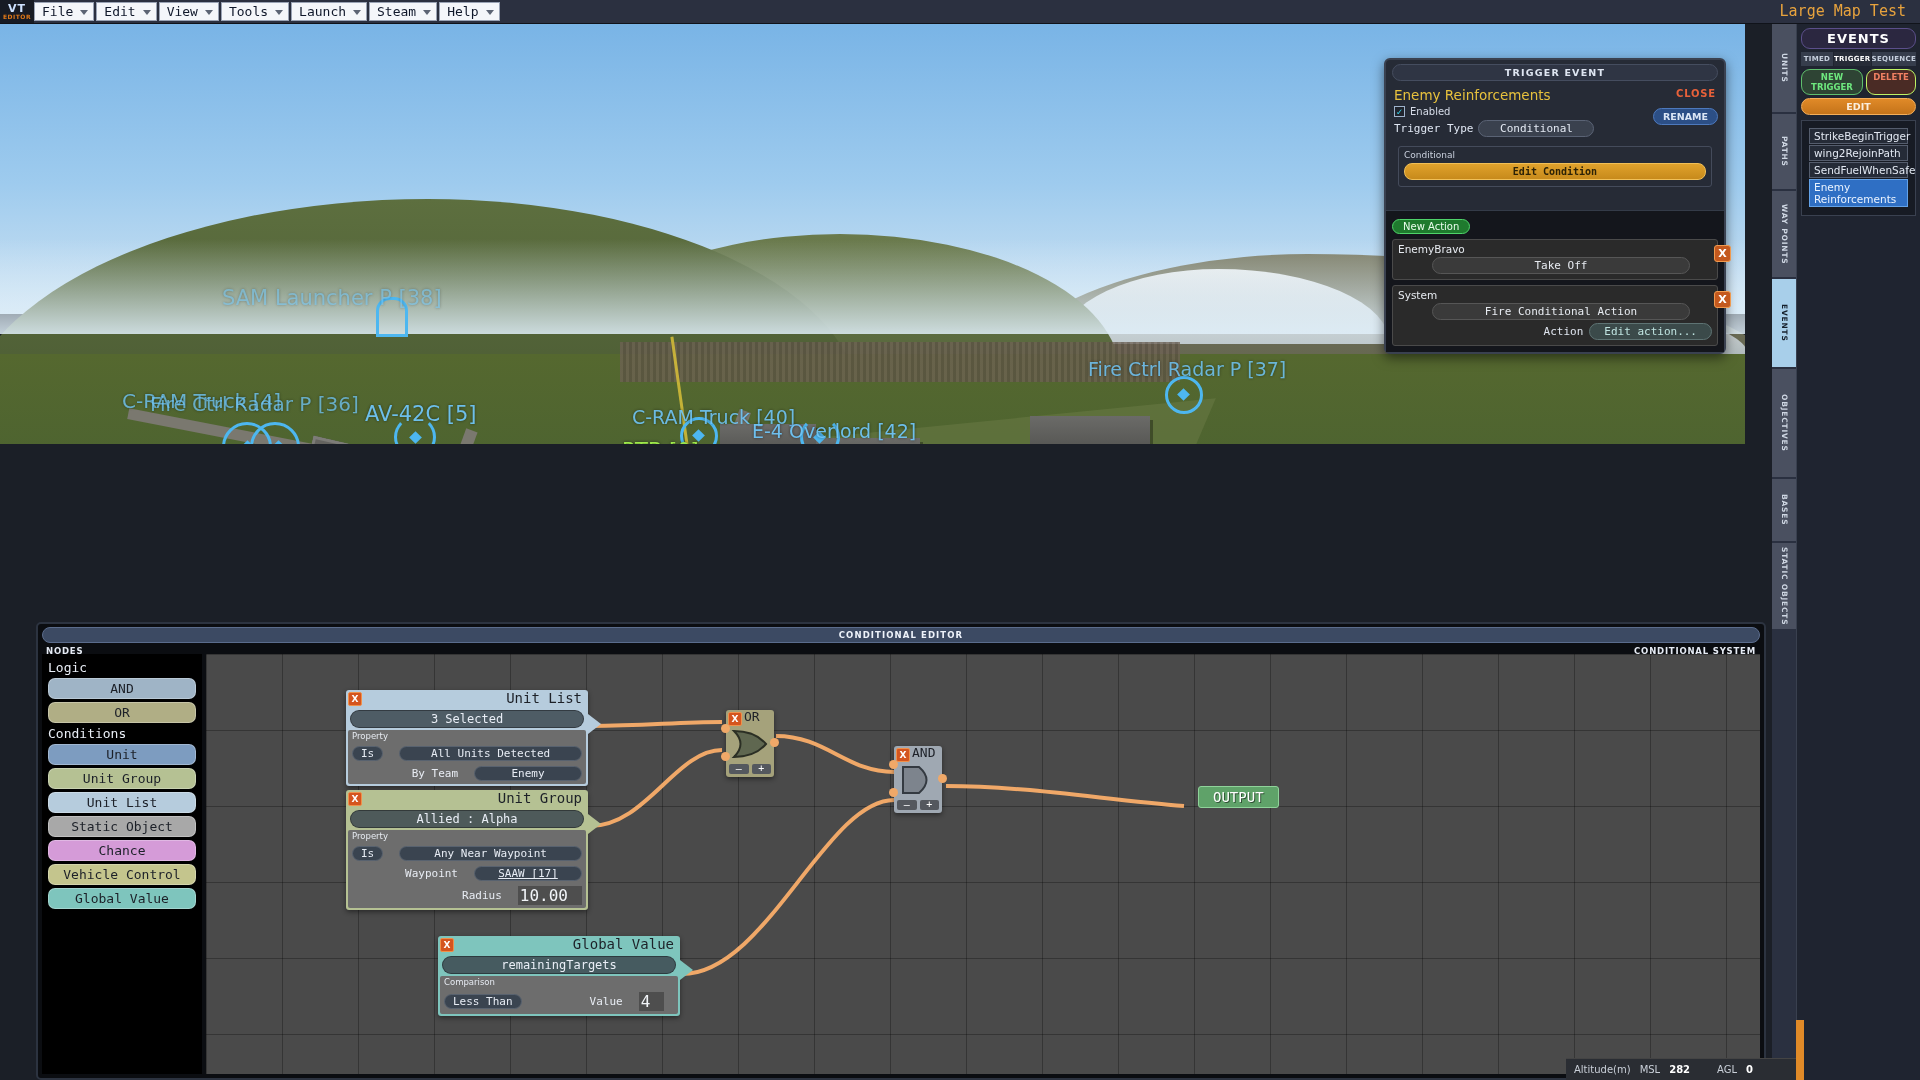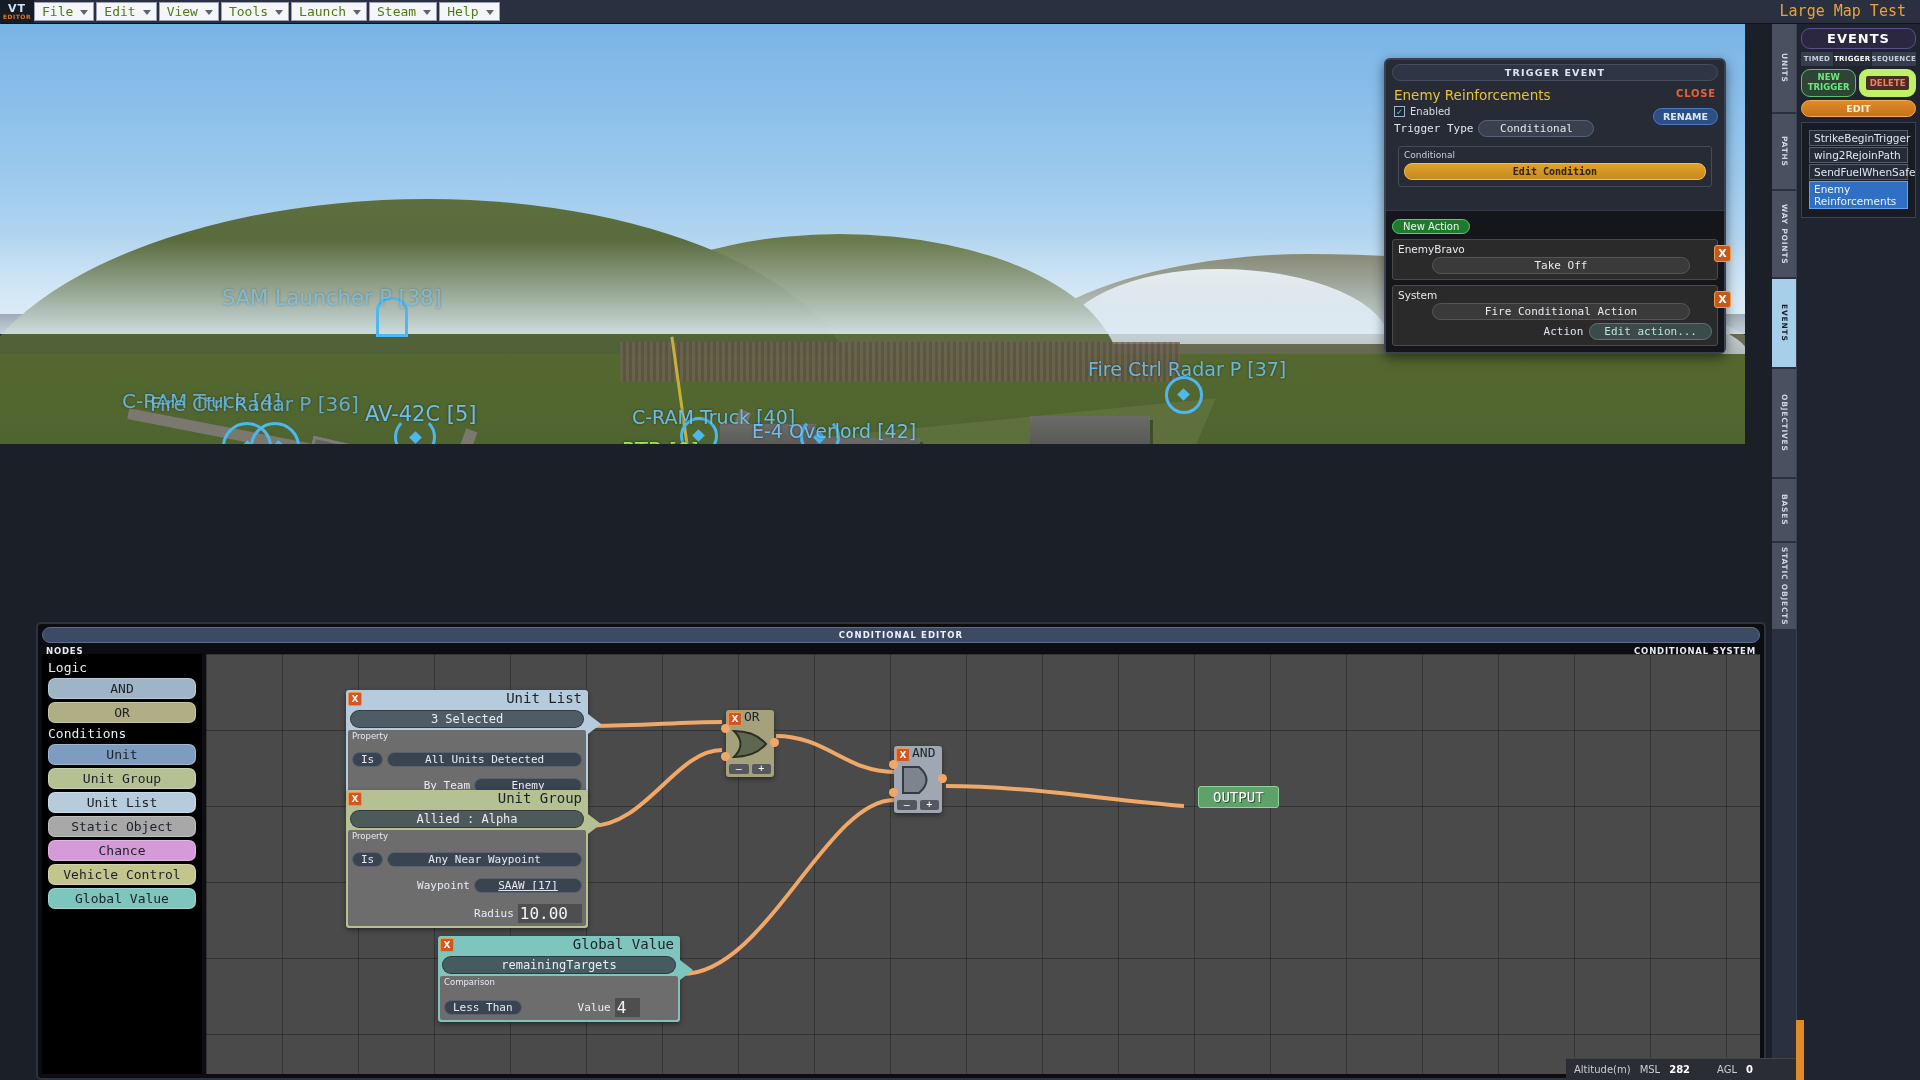--- a/index.html
+++ b/index.html
@@ -11,21 +11,21 @@
   #menubar { position:absolute; left:0; top:0; width:1920px; height:24px;
     background:#2b3040; display:flex; align-items:stretch; z-index:60;
     border-bottom:1px solid #10131a; }
   .logo { width:34px; display:flex; flex-direction:column; align-items:center;
     justify-content:center; background:#171b24; line-height:1; }
   .logo .l1 { color:#cfe3ff; font-size:11px; font-weight:bold; letter-spacing:1px;
     font-family:"DejaVu Sans", sans-serif; }
   .logo .l2 { color:#e07818; font-size:6px; font-weight:bold; letter-spacing:.5px;
     font-family:"DejaVu Sans", sans-serif; }
   .menu-item { position:relative; margin:2px 2px 2px 0; padding:0 20px 0 7px;
-    background:#f4f6fa; border:1px solid #9aa3b5; color:#4d7c0f; font-size:13px;
+    background:#f4f6fa; border:1px solid #9aa3b5; color:#0f172a; font-size:13px;
     display:flex; align-items:center; font-family:"DejaVu Sans Mono", monospace; }
   .menu-item .caret { position:absolute; right:5px; top:50%; margin-top:-2px;
     width:0;height:0;border-left:4px solid transparent;border-right:4px solid transparent;
     border-top:5px solid #5c6474; }
   #maptitle { position:absolute; right:14px; top:2px; color:#e8a33d; font-size:15px;
     font-family:"DejaVu Sans Mono", monospace; z-index:61; }
 
   
   #viewport { position:absolute; left:0; top:24px; width:1745px; height:420px;
     overflow:hidden; }
@@ -148,21 +148,21 @@
     padding:2px 0; font-family:"DejaVu Sans", sans-serif; }
   .ev-tabs { display:flex; gap:1px; margin-top:3px; }
   .ev-tab { flex:1; background:#363d4c; color:#c7d0de; font-size:7px; font-weight:bold;
     text-align:center; padding:3px 0; font-family:"DejaVu Sans", sans-serif;
     letter-spacing:.3px; }
   .ev-tab.active { background:#272c38; color:#ffffff; }
   .ev-btnrow { display:flex; gap:3px; margin-top:3px; }
   .ev-new { flex:1.25; background:#2e4434; border:1px solid #5fbf6d; border-radius:9px;
     color:#6ee87e; font-size:8.5px; font-weight:bold; text-align:center; padding:2px 0;
     font-family:"DejaVu Sans", sans-serif; }
-  .ev-del { flex:1; background:#4a2b25; border:7px solid #bef264; border-radius:9px;
+  .ev-del { flex:1; background:#4a2b25; border:1px solid #bef264; border-radius:9px;
     color:#f08062; font-size:8.5px; font-weight:bold; text-align:center; padding:2px 0;
     font-family:"DejaVu Sans", sans-serif; }
   .ev-edit { margin-top:3px; background:linear-gradient(#e08a28,#c4731a);
     border:1px solid #f4ae5a; border-radius:9px; color:#fbeedd; font-size:9.5px;
     font-weight:bold; text-align:center; padding:2px 0;
     font-family:"DejaVu Sans", sans-serif; }
   .ev-list { margin-top:5px; background:#171b24; border:1px solid #3a4150; padding:7px; }
   .ev-item { background:#252b37; border:1px solid #555d6d; color:#e2e8f2;
     font-size:10.5px; padding:1px 4px; margin-bottom:1px;
     font-family:"DejaVu Sans", sans-serif; }
@@ -196,21 +196,21 @@
   .gn-x { position:absolute; left:2px; top:2px; width:14px; height:14px;
     background:#d4551f; border:1px solid #f0904a; border-radius:2px; color:#fff;
     font-size:9px; font-weight:bold; line-height:12px; text-align:center;
     font-family:"DejaVu Sans", sans-serif; }
   .gn-sel { margin:2px 4px; border-radius:9px; text-align:center; color:#e9eef6;
     font-size:12px; padding:1px 0; border:1px solid rgba(0,0,0,.35);
     background:rgba(60,72,80,.85); }
   .gn-prop { margin:1px 2px 2px 2px; background:#6d6d6d; border-radius:2px;
     padding:1px 4px 3px 4px; }
   .gn-plbl { color:#e6eaf1; font-size:8.5px; font-family:"DejaVu Sans", sans-serif; }
-  .gn-line { display:flex; align-items:center; gap:4px; margin-top:11px; }
+  .gn-line { display:flex; align-items:center; gap:16px; margin-top:5px; }
   .gn-pill { background:#3a4450; border:1px solid #58626f; border-radius:9px;
     color:#e7ecf4; font-size:11px; text-align:center; padding:0px 8px; }
   .gn-line .flexp { flex:1; }
   .gn-right { justify-content:flex-end; }
   .gn-lbl { color:#e8ecf3; font-size:11px; }
   .gn-field { background:#4e4e4e; color:#f1f4f8; font-size:16px; padding:0 14px 0 2px; }
   .gn-out { position:absolute; right:-13px; top:24px; width:0; height:0;
     border-top:10px solid transparent; border-bottom:10px solid transparent;
     border-left:13px solid #3a4a2e; }
   .gate { position:absolute; width:48px; border-radius:3px;

